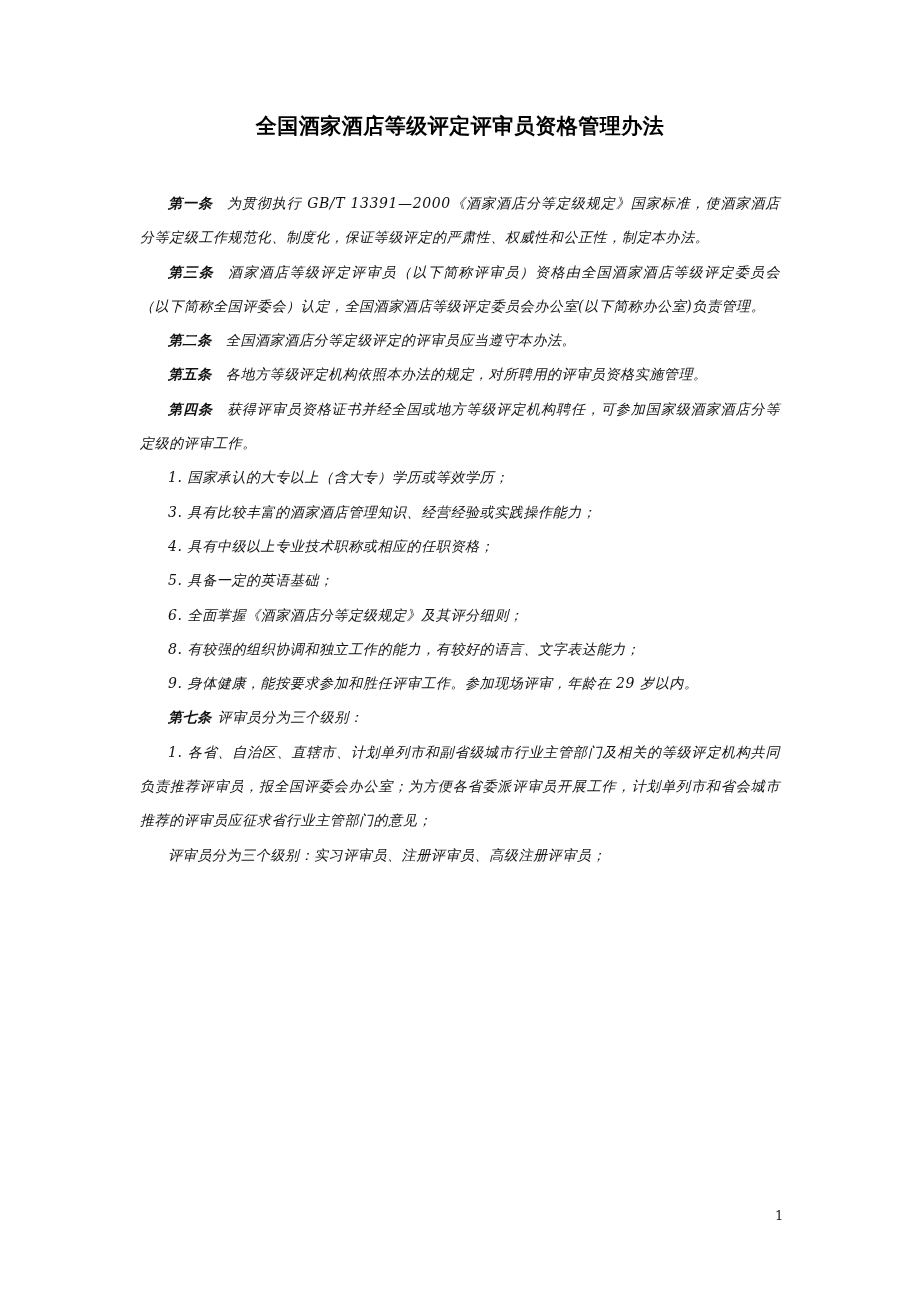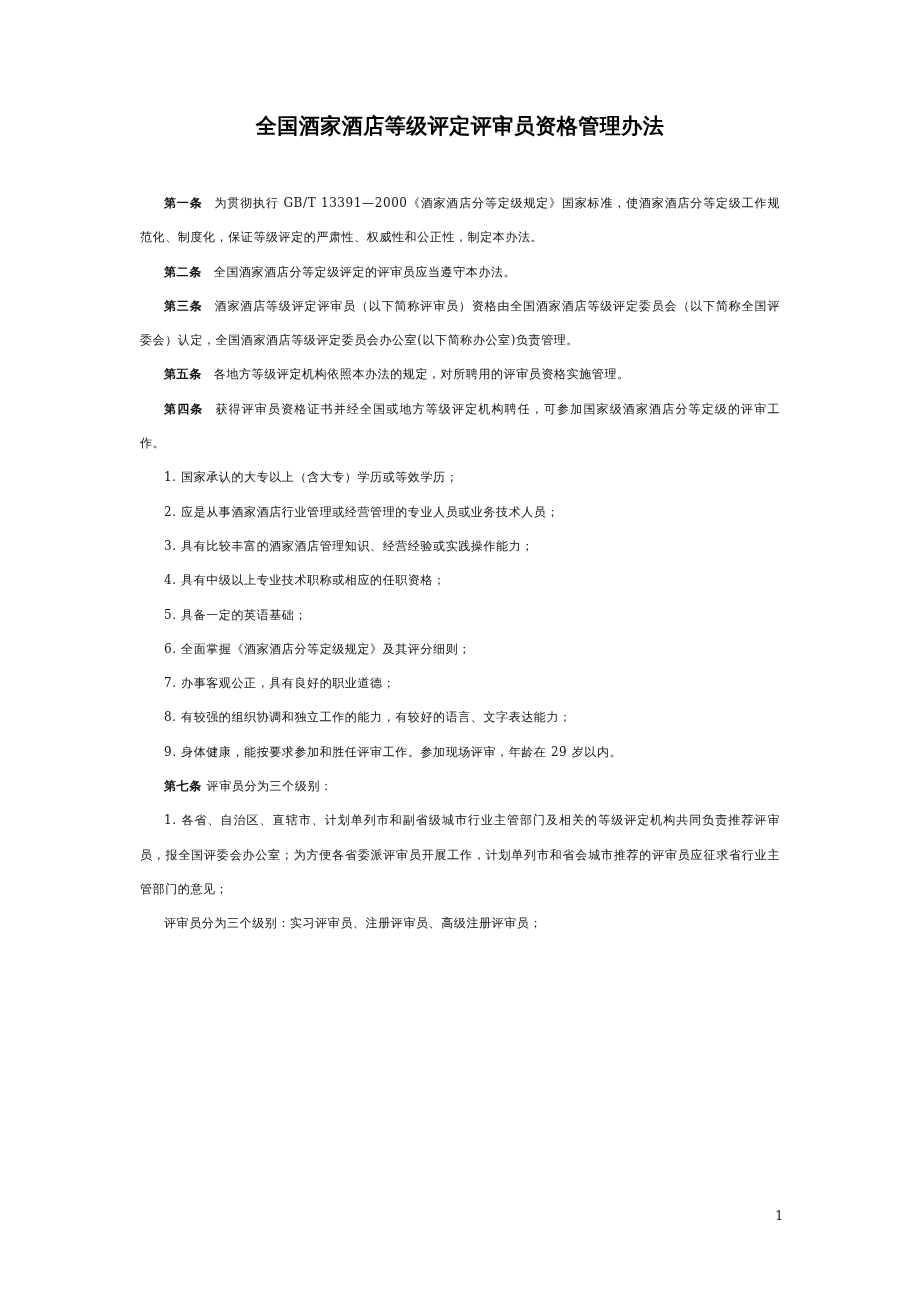--- a/index.html
+++ b/index.html
@@ -2,45 +2,43 @@
 <html><head>
 <meta charset="utf-8">
 <style>
   html, body { margin: 0; padding: 0; background: #ffffff; }
   body { width: 920px; height: 1302px; position: relative; overflow: hidden;
          font-family: "DejaVu Serif", "Liberation Serif", serif; color: #111; }
   .page { position: absolute; left: 0; top: 0; width: 920px; height: 1302px; background: #fff; }
   .title { position: absolute; left: 140px; width: 640px; top: 112px; text-align: center;
            font-family: "DejaVu Sans", "Liberation Sans", sans-serif; font-weight: bold;
            font-size: 21px; letter-spacing: 0.5px; color: #000; }
-  .body { position: absolute; left: 140px; top: 186px; width: 640px; font-size: 12px; line-height: 34.3px; }
+  .body { position: absolute; left: 140px; top: 186px; width: 640px; font-size: 14px; line-height: 34.3px; font-style: italic; }
   .para { margin: 0; text-indent: 2em; text-align: justify; text-align-last: left; letter-spacing: 0.6px; }
   .art { font-weight: bold; font-family: "DejaVu Sans", "Liberation Sans", sans-serif; margin-right: 1em; }
   .art.tight { margin-right: 0.4em; }
   .pagenum { position: absolute; left: 775px; top: 1208px; font-size: 13px; color: #222; }
 </style>
 </head>
 <body>
 
 <div class="page">
   <div class="title">全国酒家酒店等级评定评审员资格管理办法</div>
 
   <div class="body">
     <p class="para"><span class="art">第一条</span><span>为贯彻执行 GB/T 13391—2000《酒家酒店分等定级规定》国家标准，使酒家酒店分等定级工作规范化、制度化，保证等级评定的严肃性、权威性和公正性，制定本办法。</span></p>
+    <p class="para"><span class="art">第三条</span><span>酒家酒店等级评定评审员（以下简称评审员）资格由全国酒家酒店等级评定委员会（以下简称全国评委会）认定，全国酒家酒店等级评定委员会办公室(以下简称办公室)负责管理。</span></p>
     <p class="para"><span class="art">第二条</span><span>全国酒家酒店分等定级评定的评审员应当遵守本办法。</span></p>
-    <p class="para"><span class="art">第三条</span><span>酒家酒店等级评定评审员（以下简称评审员）资格由全国酒家酒店等级评定委员会（以下简称全国评委会）认定，全国酒家酒店等级评定委员会办公室(以下简称办公室)负责管理。</span></p>
     <p class="para"><span class="art">第五条</span><span>各地方等级评定机构依照本办法的规定，对所聘用的评审员资格实施管理。</span></p>
     <p class="para"><span class="art">第四条</span><span>获得评审员资格证书并经全国或地方等级评定机构聘任，可参加国家级酒家酒店分等定级的评审工作。</span></p>
     <p class="para">1. 国家承认的大专以上（含大专）学历或等效学历；</p>
-    <p class="para">2. 应是从事酒家酒店行业管理或经营管理的专业人员或业务技术人员；</p>
     <p class="para">3. 具有比较丰富的酒家酒店管理知识、经营经验或实践操作能力；</p>
     <p class="para">4. 具有中级以上专业技术职称或相应的任职资格；</p>
     <p class="para">5. 具备一定的英语基础；</p>
     <p class="para">6. 全面掌握《酒家酒店分等定级规定》及其评分细则；</p>
-    <p class="para">7. 办事客观公正，具有良好的职业道德；</p>
     <p class="para">8. 有较强的组织协调和独立工作的能力，有较好的语言、文字表达能力；</p>
     <p class="para">9. 身体健康，能按要求参加和胜任评审工作。参加现场评审，年龄在 29 岁以内。</p>
     <p class="para"><span class="art tight">第七条</span><span>评审员分为三个级别：</span></p>
     <p class="para">1. 各省、自治区、直辖市、计划单列市和副省级城市行业主管部门及相关的等级评定机构共同负责推荐评审员，报全国评委会办公室；为方便各省委派评审员开展工作，计划单列市和省会城市推荐的评审员应征求省行业主管部门的意见；</p>
     <p class="para">评审员分为三个级别：实习评审员、注册评审员、高级注册评审员；</p>
   </div>
 
   <div class="pagenum">1</div>
 </div>
 

